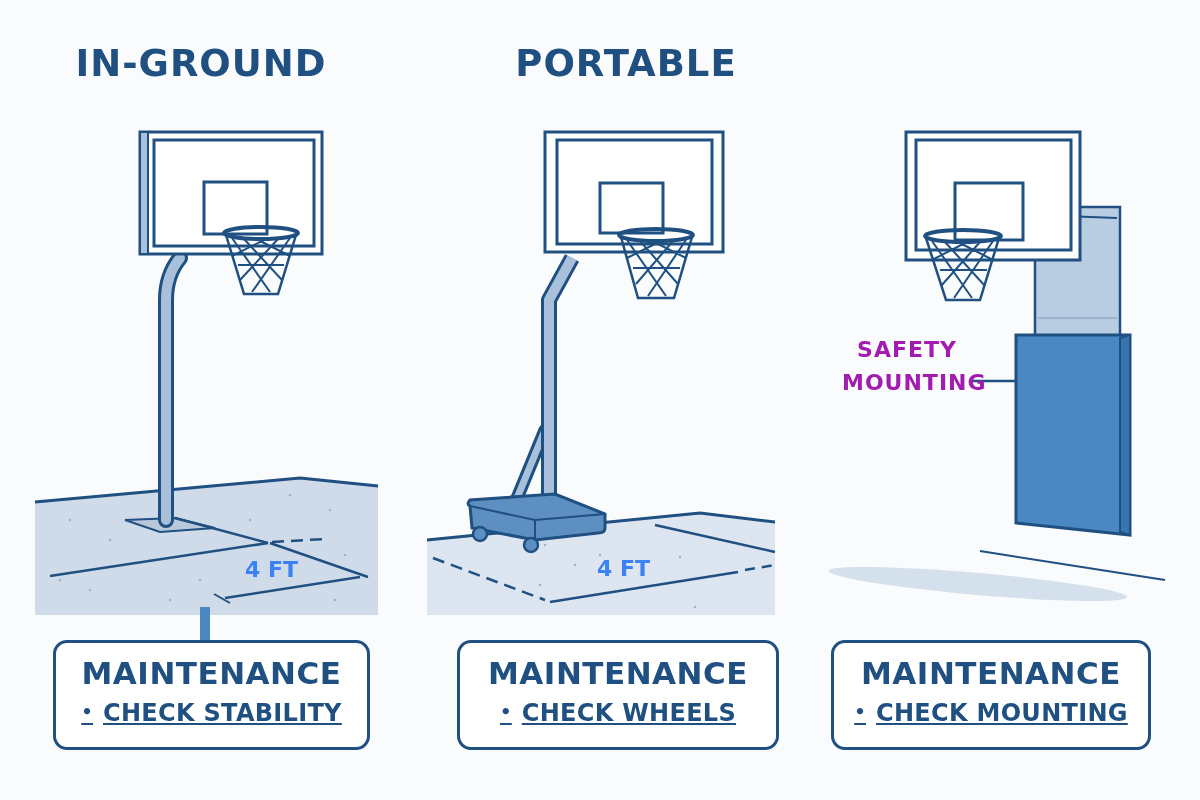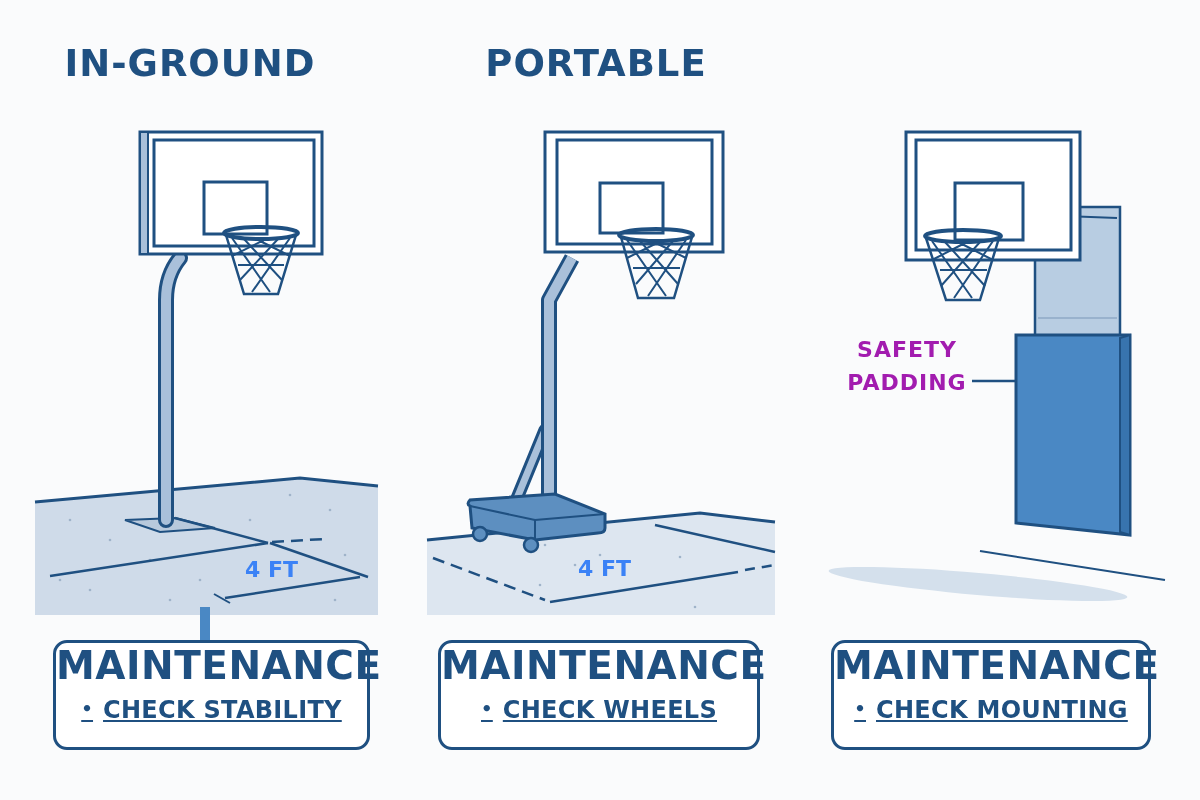--- a/index.html
+++ b/index.html
@@ -2,33 +2,33 @@
 <html><head>
 <meta charset="utf-8">
 <style>
   html, body { margin:0; padding:0; }
   body {
     width:1200px; height:800px; overflow:hidden;
     background:#fafbfc;
     font-family:"DejaVu Sans", "Liberation Sans", sans-serif;
     position:relative;
   }
-  .panel { position:absolute; top:0; width:400px; height:800px; }
+  .panel { position:absolute; top:0; width:400px; height:800px;padding-left:22px; }
   .title {
     position:absolute; top:42px; left:0; width:100%;
     text-align:center; font-weight:bold; font-size:37px;
     letter-spacing:1px; color:#1f5081;
   }
   svg.art { position:absolute; left:0; top:0; }
   .mbox {
     position:absolute; top:640px; height:110px;
     border:3px solid #1f5081; border-radius:14px; background:#ffffff;
     box-sizing:border-box; text-align:center; color:#1f5081;
   }
-  .mbox .mtitle { font-weight:bold; font-size:39px; letter-spacing:0.5px; }
+  .mbox .mtitle { font-weight:bold; font-size:31px; margin-top:12px; letter-spacing:0.5px; }
   .mbox .mitem { font-weight:bold; font-size:24px; margin-top:8px; letter-spacing:0.3px;text-decoration:underline; }
   .mbox .bullet { font-size:18px; margin-right:10px; vertical-align:3px; }
   .label-ft {
     position:absolute; font-weight:bold; font-size:22px; color:#3b82f6;
   }
   .safety {
     position:absolute; left:842px; top:333px; width:130px;
     font-weight:bold; font-size:22px; color:#a21caf; line-height:33px;
     text-align:center; letter-spacing:1px;
   }
@@ -142,32 +142,32 @@
 
 <div class="panel" style="left:0;">
   <div class="title" style="left:-10px;">IN-GROUND</div>
   <div class="label-ft" style="left:245px; top:557px;">4 FT</div>
   <div class="mbox" style="left:53px; width:317px;">
     <div class="mtitle">MAINTENANCE</div>
     <div class="mitem"><span class="bullet">•</span><span>CHECK STABILITY</span></div>
   </div>
 </div>
 
-<div class="panel" style="left:396px;">
+<div class="panel" style="left:415px;">
   <div class="title">PORTABLE</div>
   <div class="label-ft" style="left:182px; top:556px;">4 FT</div>
   <div class="mbox" style="left:42px; width:322px;">
     <div class="mtitle">MAINTENANCE</div>
     <div class="mitem"><span class="bullet">•</span><span>CHECK WHEELS</span></div>
   </div>
 </div>
 
 <div class="panel" style="left:800px;">
   <div class="mbox" style="left:31px; width:320px;">
     <div class="mtitle">MAINTENANCE</div>
     <div class="mitem"><span class="bullet">•</span><span>CHECK MOUNTING</span></div>
   </div>
 </div>
 
 <div class="safety">
   <div>SAFETY</div>
-  <div>PADDING</div>
+  <div>MOUNTING</div>
 </div>
 
 </body></html>

